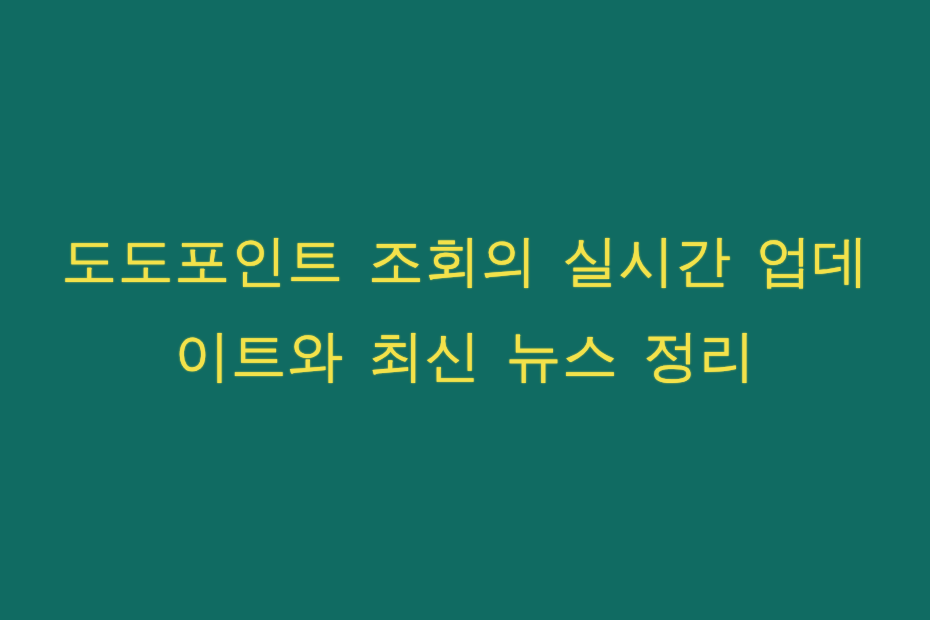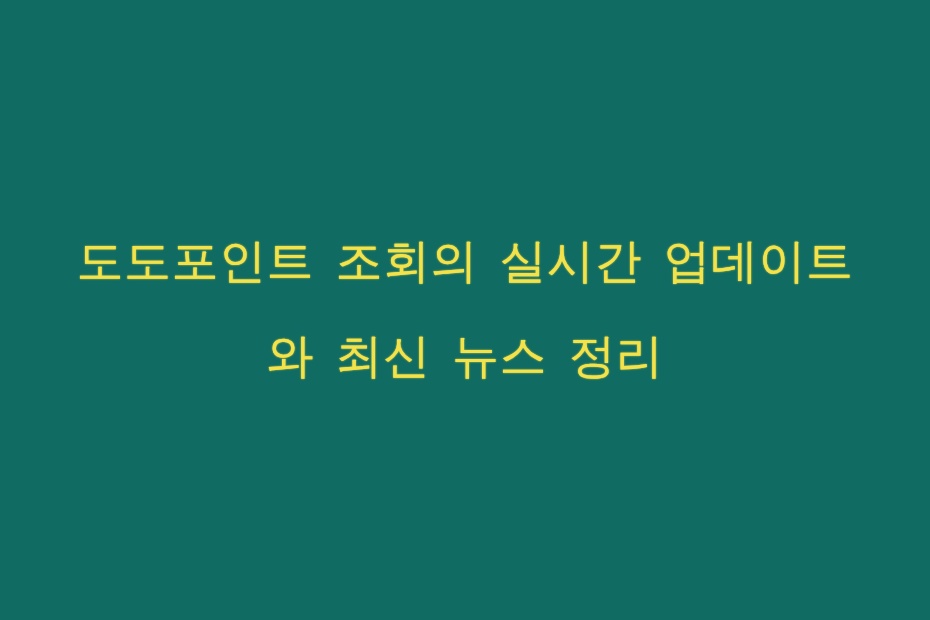--- a/index.html
+++ b/index.html
@@ -33,21 +33,21 @@
     text-align: center;
     display: flex;
     flex-direction: column;
     align-items: center;
     justify-content: center;
   }
 
   .title-text {
     color: #f3e24a;
     font-family: "DejaVu Sans", "Liberation Sans", sans-serif;
-    font-size: 47px;
+    font-size: 56px;
     font-weight: 400;
     line-height: 95px;
     letter-spacing: 0.5px;
     word-spacing: 6px;
     text-align: center;
     white-space: normal;
     margin: 0;
     text-shadow:
       0 0 1.2px rgba(243, 226, 74, 0.85),
       0 0 2.4px rgba(243, 226, 74, 0.45);

